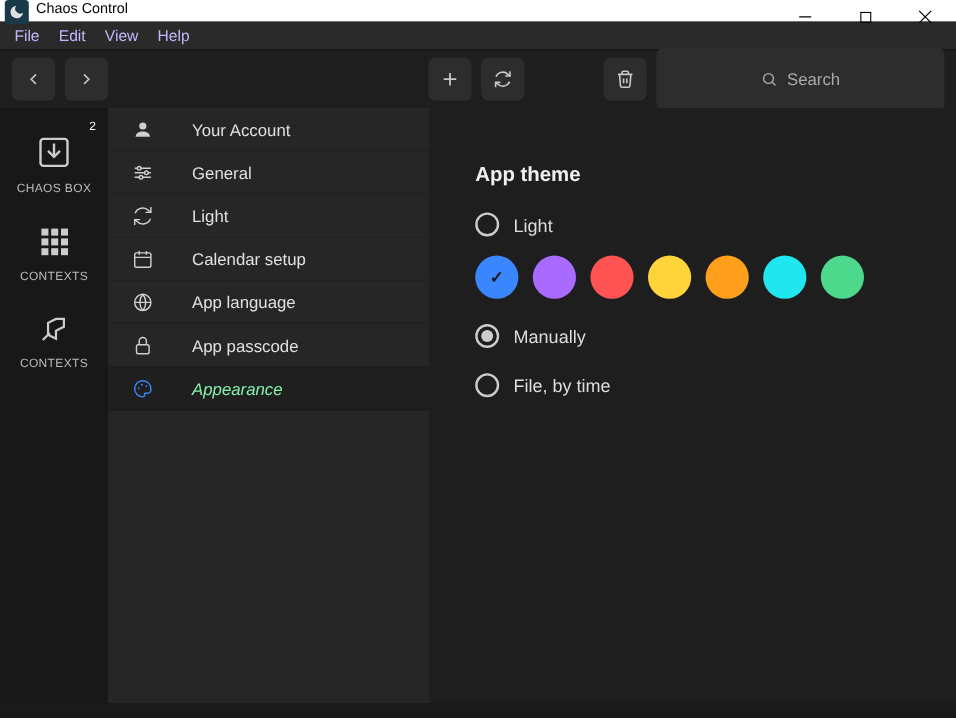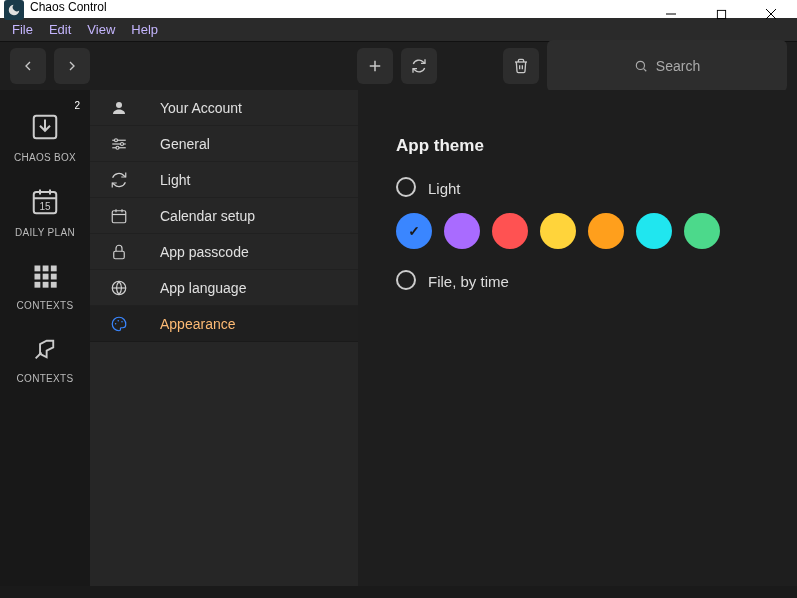--- a/index.html
+++ b/index.html
@@ -16,21 +16,21 @@
 .tb-btn svg { stroke: #c8c8c8; fill: none; stroke-width: 2; }
 .spacer { flex: 1; }
 .search { width: 240px; height: 52px; background: #2d2d2d; border-radius: 6px; display: flex; align-items: center; justify-content: center; gap: 8px; color: #aaa; font-size: 14px; }
 .body { display: flex; height: calc(100% - 102px); }
 .leftnav { width: 90px; background: #181818; display: flex; flex-direction: column; padding-top: 8px; }
 .leftnav-item { position: relative; display: flex; flex-direction: column; align-items: center; padding: 14px 4px 10px; color: #bbb; cursor: pointer; }
 .leftnav-item .lbl { font-size: 10px; margin-top: 10px; letter-spacing: 0.3px; }
 .leftnav-item .badge { position: absolute; top: 2px; right: 10px; font-size: 10px; color: #fff; }
 .settingsnav { width: 268px; background: #262626; }
 .sn-item { height: 36px; display: flex; align-items: center; padding: 0 20px; gap: 32px; cursor: pointer; border-bottom: 1px solid rgba(0,0,0,0.15); }
-.sn-item.active { background: #1f1f1f; color: #fdba74; }
+.sn-item.active { background: #1f1f1f; color: #86efac; font-style: italic; }
 .sn-item.active .sn-icon svg { stroke: #3a86ff; }
 .sn-icon { width: 18px; display: flex; align-items: center; justify-content: center; }
 .sn-icon svg { stroke: #cfcfcf; fill: none; stroke-width: 1.6; }
 .content { flex: 1; background: #1e1e1e; padding: 34px 38px; overflow-y: auto; }
 .section-title { font-size: 17px; font-weight: 600; color: #f0f0f0; margin-bottom: 18px; margin-top: 30px; }
 .section-title:first-child { margin-top: 12px; }
 .radio-row { display: flex; align-items: flex-end; gap: 12px; margin-bottom: 16px; cursor: pointer; font-size: 15px; color: #ddd; margin-top: 21px; }
 .radio { width: 20px; height: 20px; border: 2px solid #ccc; border-radius: 50%; display: flex; align-items: center; justify-content: center; }
 .radio.checked::after { content: ""; width: 10px; height: 10px; background: #ccc; border-radius: 50%; }
 .swatches { display: flex; gap: 12px; margin-top: 4px; }
@@ -125,30 +125,20 @@
     <div class="leftnav-item">
       <span class="badge">2</span>
       <svg width="30" height="30" viewBox="0 0 24 24">
           <rect x="3" y="3" width="18" height="18" rx="2" fill="none" stroke="#ccc" stroke-width="1.6"></rect>
           <polyline points="8 11 12 15 16 11" fill="none" stroke="#ccc" stroke-width="1.6"></polyline>
           <line x1="12" y1="6" x2="12" y2="15" stroke="#ccc" stroke-width="1.6"></line>
         </svg>
       <span class="lbl">CHAOS BOX</span>
     </div>
     <div class="leftnav-item">
-      <svg width="30" height="30" viewBox="0 0 24 24">
-          <rect x="3" y="4" width="18" height="17" rx="2" fill="none" stroke="#ccc" stroke-width="1.6"></rect>
-          <line x1="3" y1="9" x2="21" y2="9" stroke="#ccc" stroke-width="1.6"></line>
-          <line x1="8" y1="2" x2="8" y2="6" stroke="#ccc" stroke-width="1.6"></line>
-          <line x1="16" y1="2" x2="16" y2="6" stroke="#ccc" stroke-width="1.6"></line>
-          <text x="12" y="18" font-size="8" text-anchor="middle" fill="#ccc" font-family="Arial">15</text>
-        </svg>
-      <span class="lbl">DAILY PLAN</span>
-    </div>
-    <div class="leftnav-item">
       <svg width="28" height="28" viewBox="0 0 24 24" fill="#ccc">
           <rect x="3" y="3" width="5" height="5"></rect>
           <rect x="10" y="3" width="5" height="5"></rect>
           <rect x="17" y="3" width="5" height="5"></rect>
           <rect x="3" y="10" width="5" height="5"></rect>
           <rect x="10" y="10" width="5" height="5"></rect>
           <rect x="17" y="10" width="5" height="5"></rect>
           <rect x="3" y="17" width="5" height="5"></rect>
           <rect x="10" y="17" width="5" height="5"></rect>
           <rect x="17" y="17" width="5" height="5"></rect>
@@ -205,36 +195,36 @@
             <line x1="3" y1="10" x2="21" y2="10"></line>
             <line x1="8" y1="3" x2="8" y2="7"></line>
             <line x1="16" y1="3" x2="16" y2="7"></line>
           </svg>
         </span>
       <span>Calendar setup</span>
     </div>
     <div class="sn-item">
       <span class="sn-icon">
           <svg width="18" height="18" viewBox="0 0 24 24">
-            <rect x="5" y="11" width="14" height="10" rx="2"></rect>
-            <path d="M8 11V7a4 4 0 1 1 8 0v4"></path>
-          </svg>
-        </span>
-      <span>App passcode</span>
-    </div>
-    <div class="sn-item">
-      <span class="sn-icon">
-          <svg width="18" height="18" viewBox="0 0 24 24">
             <circle cx="12" cy="12" r="9"></circle>
             <line x1="3" y1="12" x2="21" y2="12"></line>
             <path d="M12 3a14 14 0 0 1 0 18"></path>
             <path d="M12 3a14 14 0 0 0 0 18"></path>
           </svg>
         </span>
       <span>App language</span>
+    </div>
+    <div class="sn-item">
+      <span class="sn-icon">
+          <svg width="18" height="18" viewBox="0 0 24 24">
+            <rect x="5" y="11" width="14" height="10" rx="2"></rect>
+            <path d="M8 11V7a4 4 0 1 1 8 0v4"></path>
+          </svg>
+        </span>
+      <span>App passcode</span>
     </div>
     <div class="sn-item active">
       <span class="sn-icon">
           <svg width="18" height="18" viewBox="0 0 24 24">
             <path d="M12 3a9 9 0 1 0 0 18c1.5 0 2-1 2-2s-.5-2 1-2h2a4 4 0 0 0 4-4 9 9 0 0 0-9-10z"></path>
             <circle cx="7.5" cy="11.5" r="1" fill="#3a86ff" stroke="none"></circle>
             <circle cx="11" cy="7.5" r="1" fill="#3a86ff" stroke="none"></circle>
             <circle cx="16" cy="9" r="1" fill="#3a86ff" stroke="none"></circle>
           </svg>
         </span>
@@ -256,18 +246,22 @@
         <div class="swatch" style="background: rgb(169, 107, 255);"></div>
         <div class="swatch" style="background: rgb(255, 82, 82);"></div>
         <div class="swatch" style="background: rgb(255, 212, 59);"></div>
         <div class="swatch" style="background: rgb(255, 159, 28);"></div>
         <div class="swatch" style="background: rgb(32, 230, 239);"></div>
         <div class="swatch" style="background: rgb(76, 217, 139);"></div>
       </div>
 
     <div id="change-radios">
         <div class="radio-row">
+          <div class="radio checked"></div>
+          <span>Manually</span>
+        </div>
+        <div class="radio-row">
           <div class="radio"></div>
           <span>File, by time</span>
         </div>
       </div>
   </div>
 </div>
 
 </body></html>

